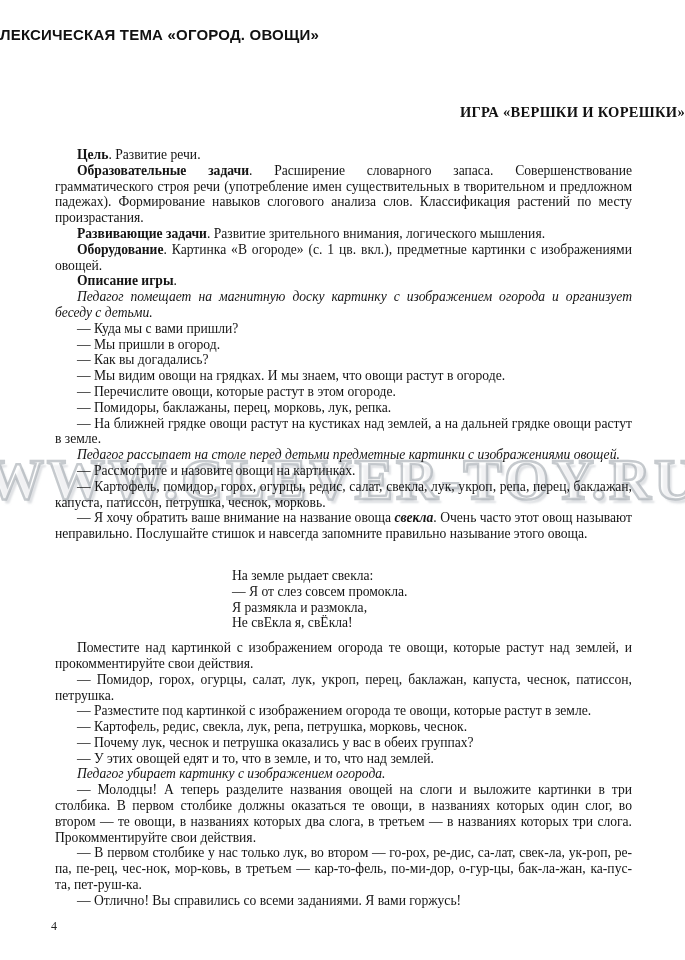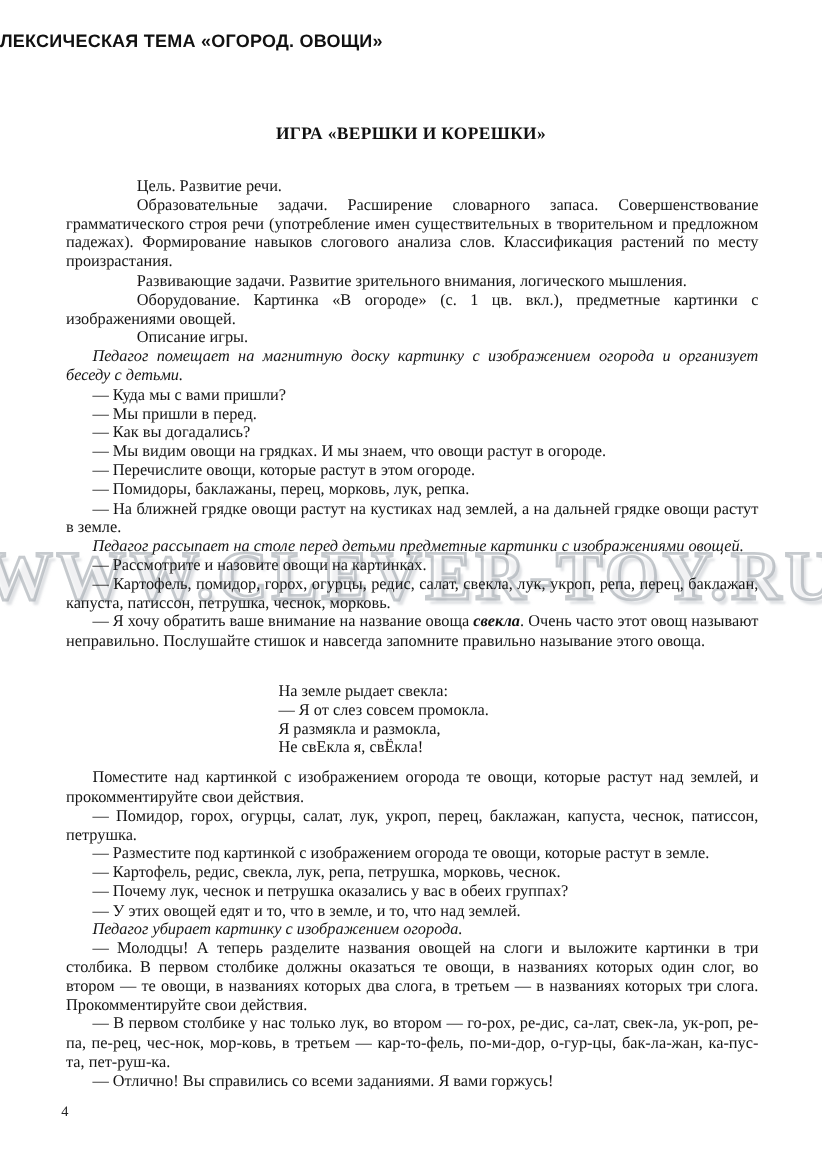--- a/index.html
+++ b/index.html
@@ -24,21 +24,21 @@
     letter-spacing: 0.2px;
     color: #111;
     z-index: 2;
   }
   .game-title {
     position: absolute;
     top: 104px;
     left: 0;
     width: 685px;
     margin: 0;
-    text-align: center;
+    text-align: right;
     font-family: "Liberation Serif", serif;
     font-weight: 700;
     font-size: 14.5px;
     letter-spacing: 0.3px;
     color: #111;
     z-index: 2;
   }
   .content {
     position: absolute;
     left: 55px;
@@ -46,21 +46,21 @@
     width: 577px;
     font-size: 13.6px;
     line-height: 15.8px;
     text-align: justify;
     z-index: 2;
   }
   .content p.para {
     margin: 0;
     text-indent: 22px;
   }
-  .b  { font-weight: 400; margin-left: 37px; }
+  .b  { font-weight: 700; }
   .bi { font-weight: 700; font-style: italic; margin-top: 31px; }
   .stage { font-style: italic; }
   .poem {
     margin: 26px 0 9px 177px;
     text-align: left;
   }
   .poem-line { white-space: nowrap; }
   .page-number {
     position: absolute;
     left: 51px;
@@ -99,21 +99,21 @@
 
   <div class="content">
     <div id="paras-top">
         <p class="para"><span class="b">Цель</span><span>. Развитие речи.</span></p>
         <p class="para"><span class="b">Образовательные задачи</span><span>. Расширение словарного запаса. Совершенствование грамматического строя речи (употребление имен существительных в творительном и предложном падежах). Формирование навыков слогового анализа слов. Классификация растений по месту произрастания.</span></p>
         <p class="para"><span class="b">Развивающие задачи</span><span>. Развитие зрительного внимания, логического мышления.</span></p>
         <p class="para"><span class="b">Оборудование</span><span>. Картинка «В огороде» (с. 1 цв. вкл.), предметные картинки с изображениями овощей.</span></p>
         <p class="para"><span class="b">Описание игры</span><span>.</span></p>
         <p class="para stage"><span>Педагог помещает на магнитную доску картинку с изображением огорода и организует беседу с детьми.</span></p>
         <p class="para"><span>— Куда мы с вами пришли?</span></p>
-        <p class="para"><span>— Мы пришли в перед.</span></p>
+        <p class="para"><span>— Мы пришли в огород.</span></p>
         <p class="para"><span>— Как вы догадались?</span></p>
         <p class="para"><span>— Мы видим овощи на грядках. И мы знаем, что овощи растут в огороде.</span></p>
         <p class="para"><span>— Перечислите овощи, которые растут в этом огороде.</span></p>
         <p class="para"><span>— Помидоры, баклажаны, перец, морковь, лук, репка.</span></p>
         <p class="para"><span>— На ближней грядке овощи растут на кустиках над землей, а на дальней грядке овощи растут в земле.</span></p>
         <p class="para stage"><span>Педагог рассыпает на столе перед детьми предметные картинки с изображениями овощей.</span></p>
         <p class="para"><span>— Рассмотрите и назовите овощи на картинках.</span></p>
         <p class="para"><span>— Картофель, помидор, горох, огурцы, редис, салат, свекла, лук, укроп, репа, перец, баклажан, капуста, патиссон, петрушка, чеснок, морковь.</span></p>
         <p class="para"><span>— Я хочу обратить ваше внимание на название овоща </span><span class="bi">свекла</span><span>. Очень часто этот овощ называют неправильно. Послушайте стишок и навсегда запомните правильно называние этого овоща.</span></p>
       </div>

